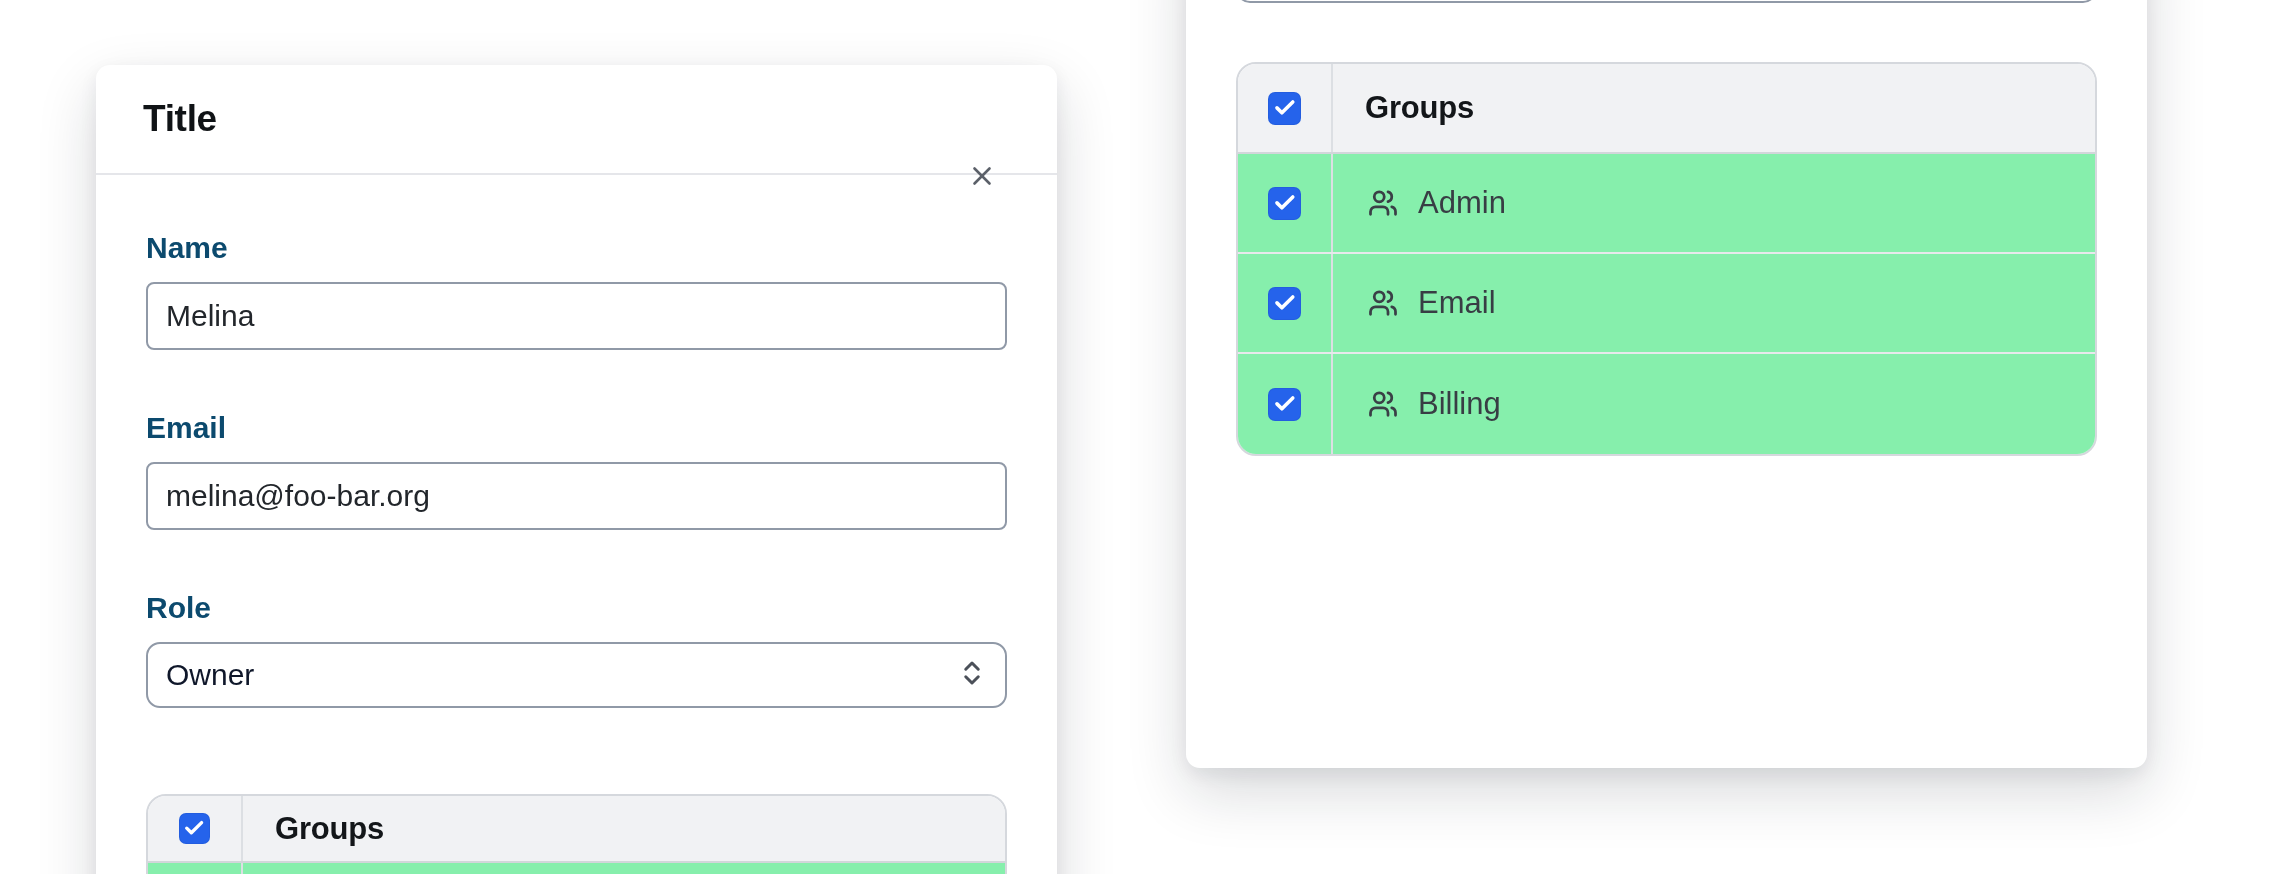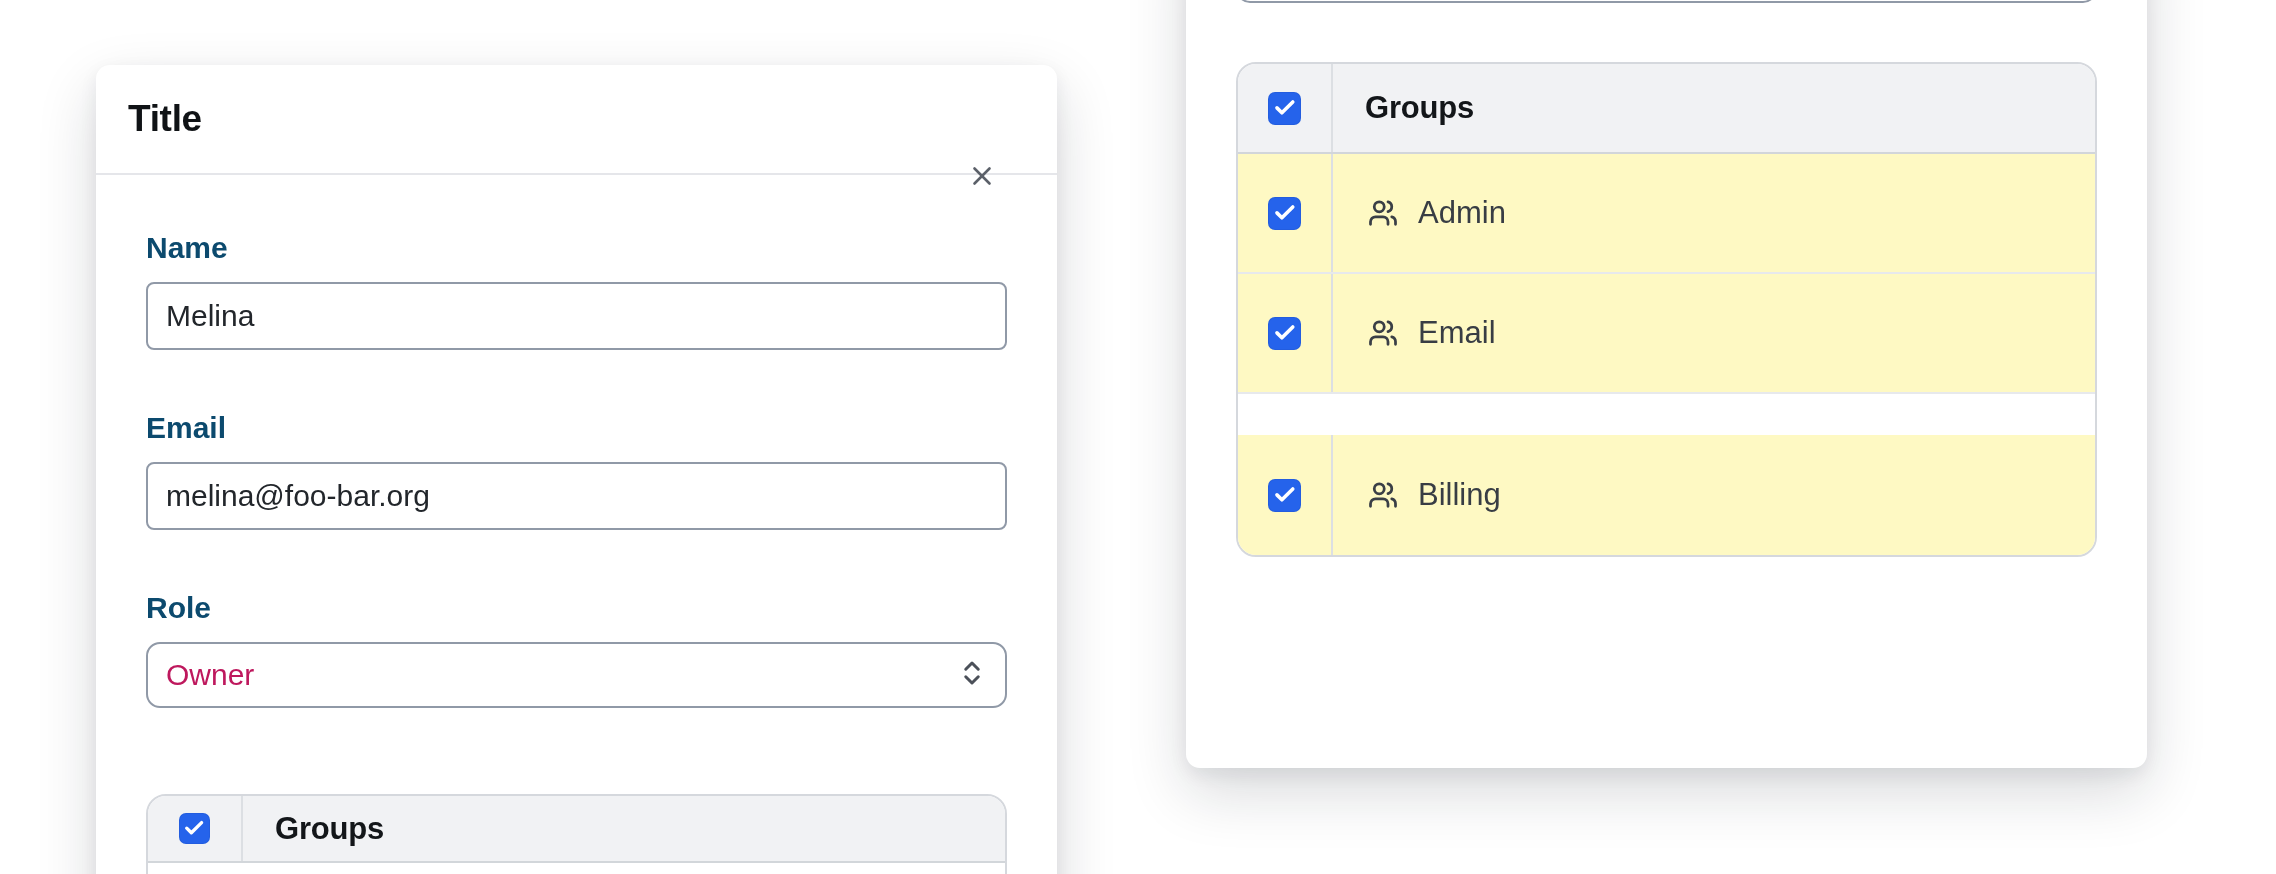--- a/index.html
+++ b/index.html
@@ -8,56 +8,56 @@
   .page { position:relative; width:2276px; height:874px; background:#ffffff; overflow:hidden; }
 
   
   .card { position:absolute; background:#ffffff; border-radius:14px;
           box-shadow:0 24px 60px rgba(16,24,40,.16), 0 6px 18px rgba(16,24,40,.07); }
   .modal-left  { left:96px;  top:65px;  width:961px; height:1010px; }
   .modal-right { left:1186px; top:-80px; width:961px; height:848px; }
 
   
   .modal-header { position:relative; height:110px; display:flex; align-items:center;
-                  padding:0 32px; border-bottom:2px solid #e5e6ea; }
+                  padding:0 47px; border-bottom:2px solid #e5e6ea; }
   .modal-title { font-size:37px; font-weight:700; color:#101316; letter-spacing:-0.3px; }
   .close-btn { position:absolute; right:52px; top:88px; width:46px; height:46px;
                display:flex; align-items:center; justify-content:center;
                background:transparent; border:none; cursor:pointer; color:#5b6069; }
   .close-btn svg { width:30px; height:30px; }
 
   
   .modal-body { padding:0 50px; }
   .field-label { margin-top:60px; font-size:30px; line-height:36px; font-weight:700; color:#0c4a6e; }
   .field-label.first { margin-top:55px; }
   .text-input { display:block; margin-top:16px; width:100%; height:68px;
                 border:2.5px solid #9099a7; border-radius:8px; padding:0 18px;
                 font-size:30px; color:#22262b; background:#fff; outline:none;
                 font-family:"Liberation Sans", sans-serif; }
   .select-box { position:relative; margin-top:16px; width:100%; height:66px;
                 border:2.5px solid #9099a7; border-radius:14px; background:#fff;
                 display:flex; align-items:center; padding:0 60px 0 18px;
-                font-size:30px; color:#be185d; cursor:pointer; }
+                font-size:30px; color:#0f172a; cursor:pointer; }
   .select-box .chevrons { position:absolute; right:18px; top:50%; transform:translateY(-50%);
                           width:30px; height:34px; color:#4b5059; }
 
   
   .groups-table { border:2px solid #d5d8dd; border-radius:20px; overflow:hidden; background:#fff; }
   .modal-left .groups-table { margin-top:86px; }
   .gt-header { display:flex; align-items:center; background:#f1f2f4; border-bottom:2px solid #d2d6da; }
   .modal-left  .gt-header { height:67px; }
   .modal-right .gt-header { height:90px; }
   .gt-checkcol { width:95px; flex:0 0 95px; height:100%;
                  display:flex; align-items:center; justify-content:center;
                  border-right:2px solid #dcdfe3; }
   .gt-namecol { flex:1; display:flex; align-items:center; height:100%; }
   .gt-header .gt-namecol { padding-left:32px; }
   .gt-header-label { font-size:31px; font-weight:700; color:#131619; letter-spacing:-0.2px; }
-  .gt-row { display:flex; align-items:center; height:120px; border-bottom:2px solid #e7e9ec; background:#fef9c3; }
-  .gt-row:last-child { border-bottom:none;margin-top:41px; }
+  .gt-row { display:flex; align-items:center; height:100px; border-bottom:2px solid #e7e9ec; background:#86efac; }
+  .gt-row:last-child { border-bottom:none; }
   .gt-row .gt-namecol { padding-left:35px; }
   .row-label { font-size:31px; color:#383d44; }
   .users-icon { width:30px; height:30px; color:#3a3f46; margin-right:20px; flex:0 0 auto; }
 
   
   .checkbox { border-radius:7px; background:#2563eb; display:flex; align-items:center;
               justify-content:center; cursor:pointer; box-shadow:inset 0 0 0 1px rgba(0,0,0,.05); }
   .checkbox.small { width:31px; height:31px; }
   .checkbox.big   { width:33px; height:33px; }
   .checkbox svg { width:72%; height:72%; }

